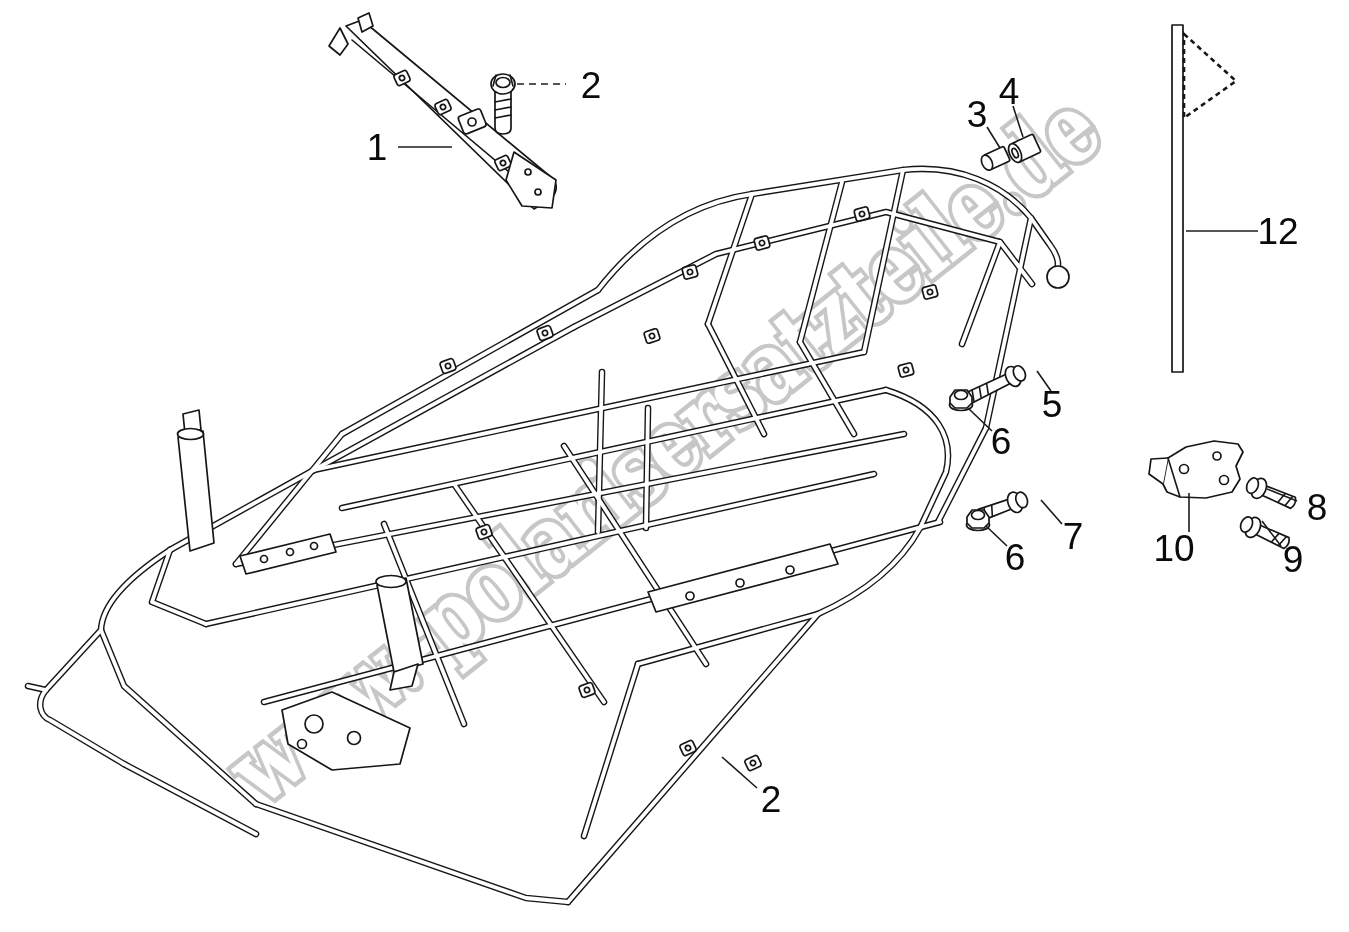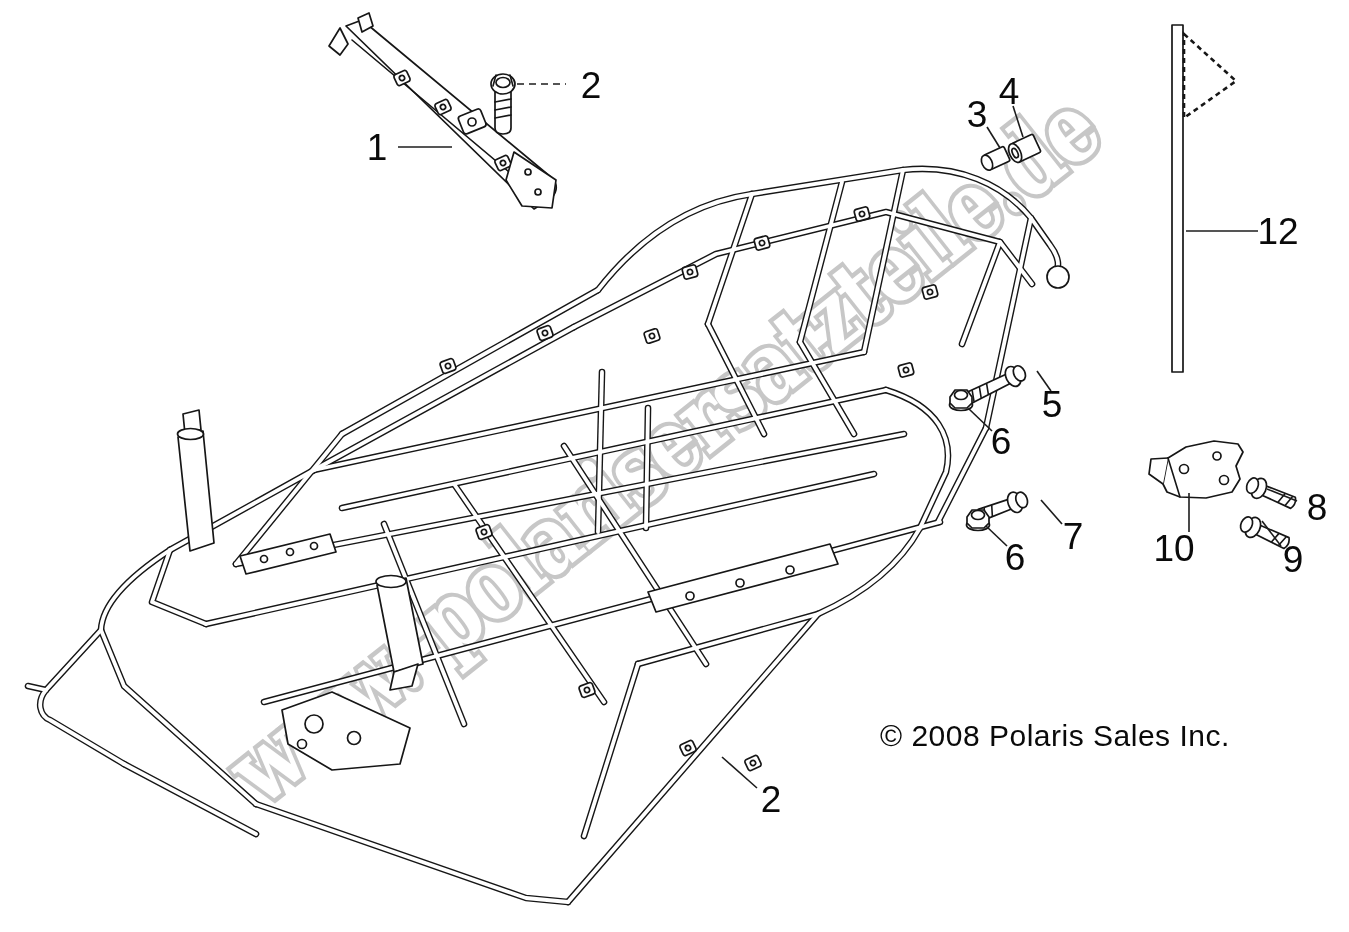--- a/index.html
+++ b/index.html
@@ -312,14 +312,13 @@
   <div class="callout" style="left:1052px;top:404px;">5</div>
   <div class="callout" style="left:1001px;top:441px;">6</div>
   <div class="callout" style="left:1073px;top:536px;">7</div>
   <div class="callout" style="left:1015px;top:557px;">6</div>
   <div class="callout" style="left:1317px;top:507px;">8</div>
   <div class="callout" style="left:1293px;top:559px;">9</div>
   <div class="callout" style="left:1174px;top:548px;">10</div>
   <div class="callout" style="left:771px;top:799px;">2</div>
   <div class="callout" style="left:1278px;top:231px;">12</div>
 
-  <div class="copyright">© 2008 Polaris Sales Inc.</div>
 </div>
 
 </body></html>

